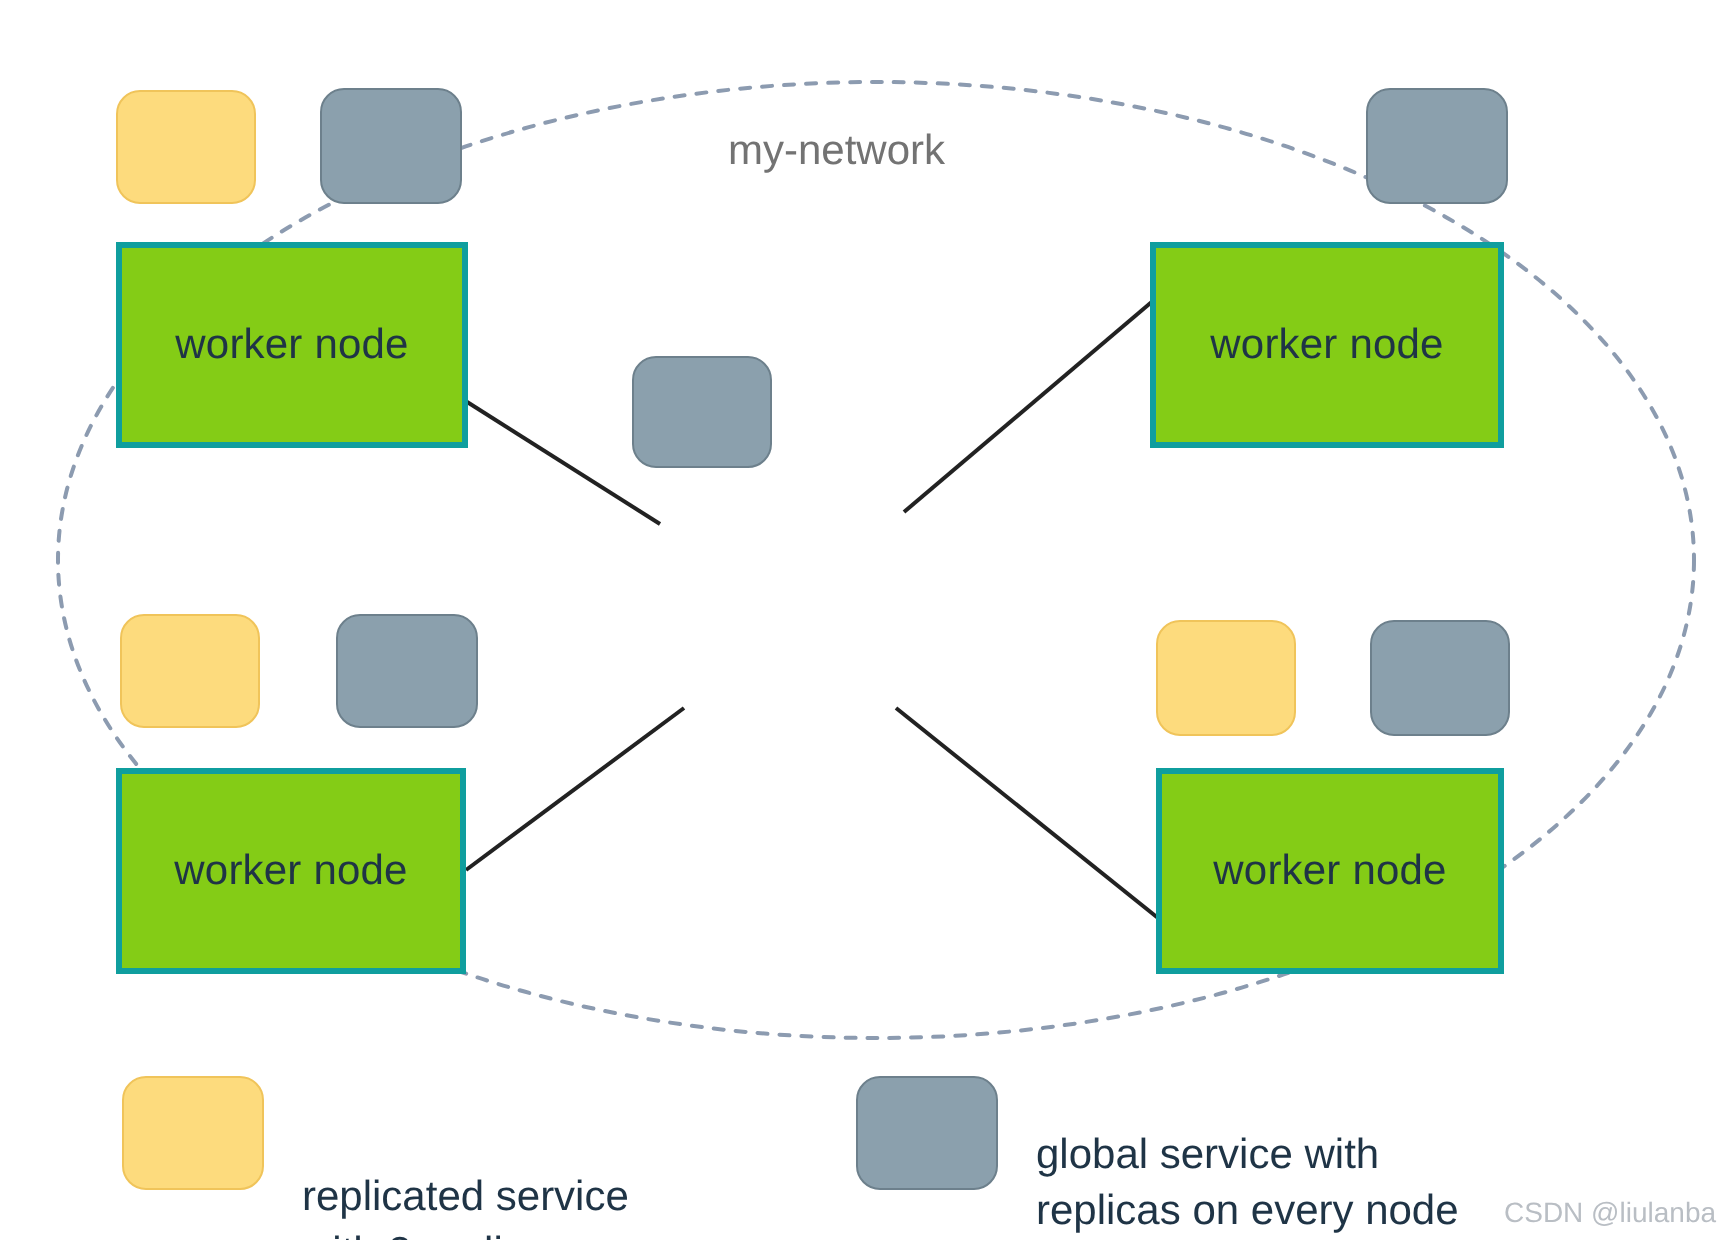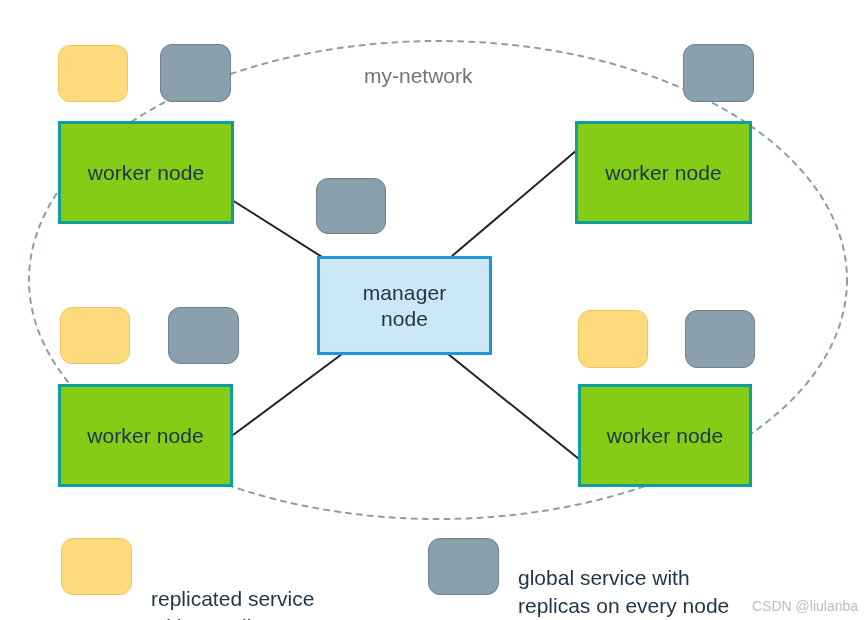--- a/index.html
+++ b/index.html
@@ -106,22 +106,20 @@
   <div class="svc svc-gray" style="left:168px; top:307px; width:71px; height:57px;"></div>
 
   <div class="svc svc-yellow" style="left:578px; top:310px; width:70px; height:58px;"></div>
   <div class="svc svc-gray" style="left:685px; top:310px; width:70px; height:58px;"></div>
 
   <div class="node-box worker" style="left:58px; top:121px; width:176px; height:103px;">worker node</div>
   <div class="node-box worker" style="left:575px; top:121px; width:177px; height:103px;">worker node</div>
   <div class="node-box worker" style="left:58px; top:384px; width:175px; height:103px;">worker node</div>
   <div class="node-box worker" style="left:578px; top:384px; width:174px; height:103px;">worker node</div>
 
-  <div class="node-box manager" style="left:317px; top:256px; width:175px; height:99px; white-space:pre-line;">manager
-node</div>
 
   <div class="svc svc-yellow" style="left:61px; top:538px; width:71px; height:57px;"></div>
   <div class="legend-text" style="left:151px; top:545px;">replicated service
 with 3 replicas</div>
 
   <div class="svc svc-gray" style="left:428px; top:538px; width:71px; height:57px;"></div>
   <div class="legend-text" style="left:518px; top:524px;">global service with
 replicas on every node</div>
 
   <div class="watermark" style="left:752px; top:598px;">CSDN @liulanba</div>

